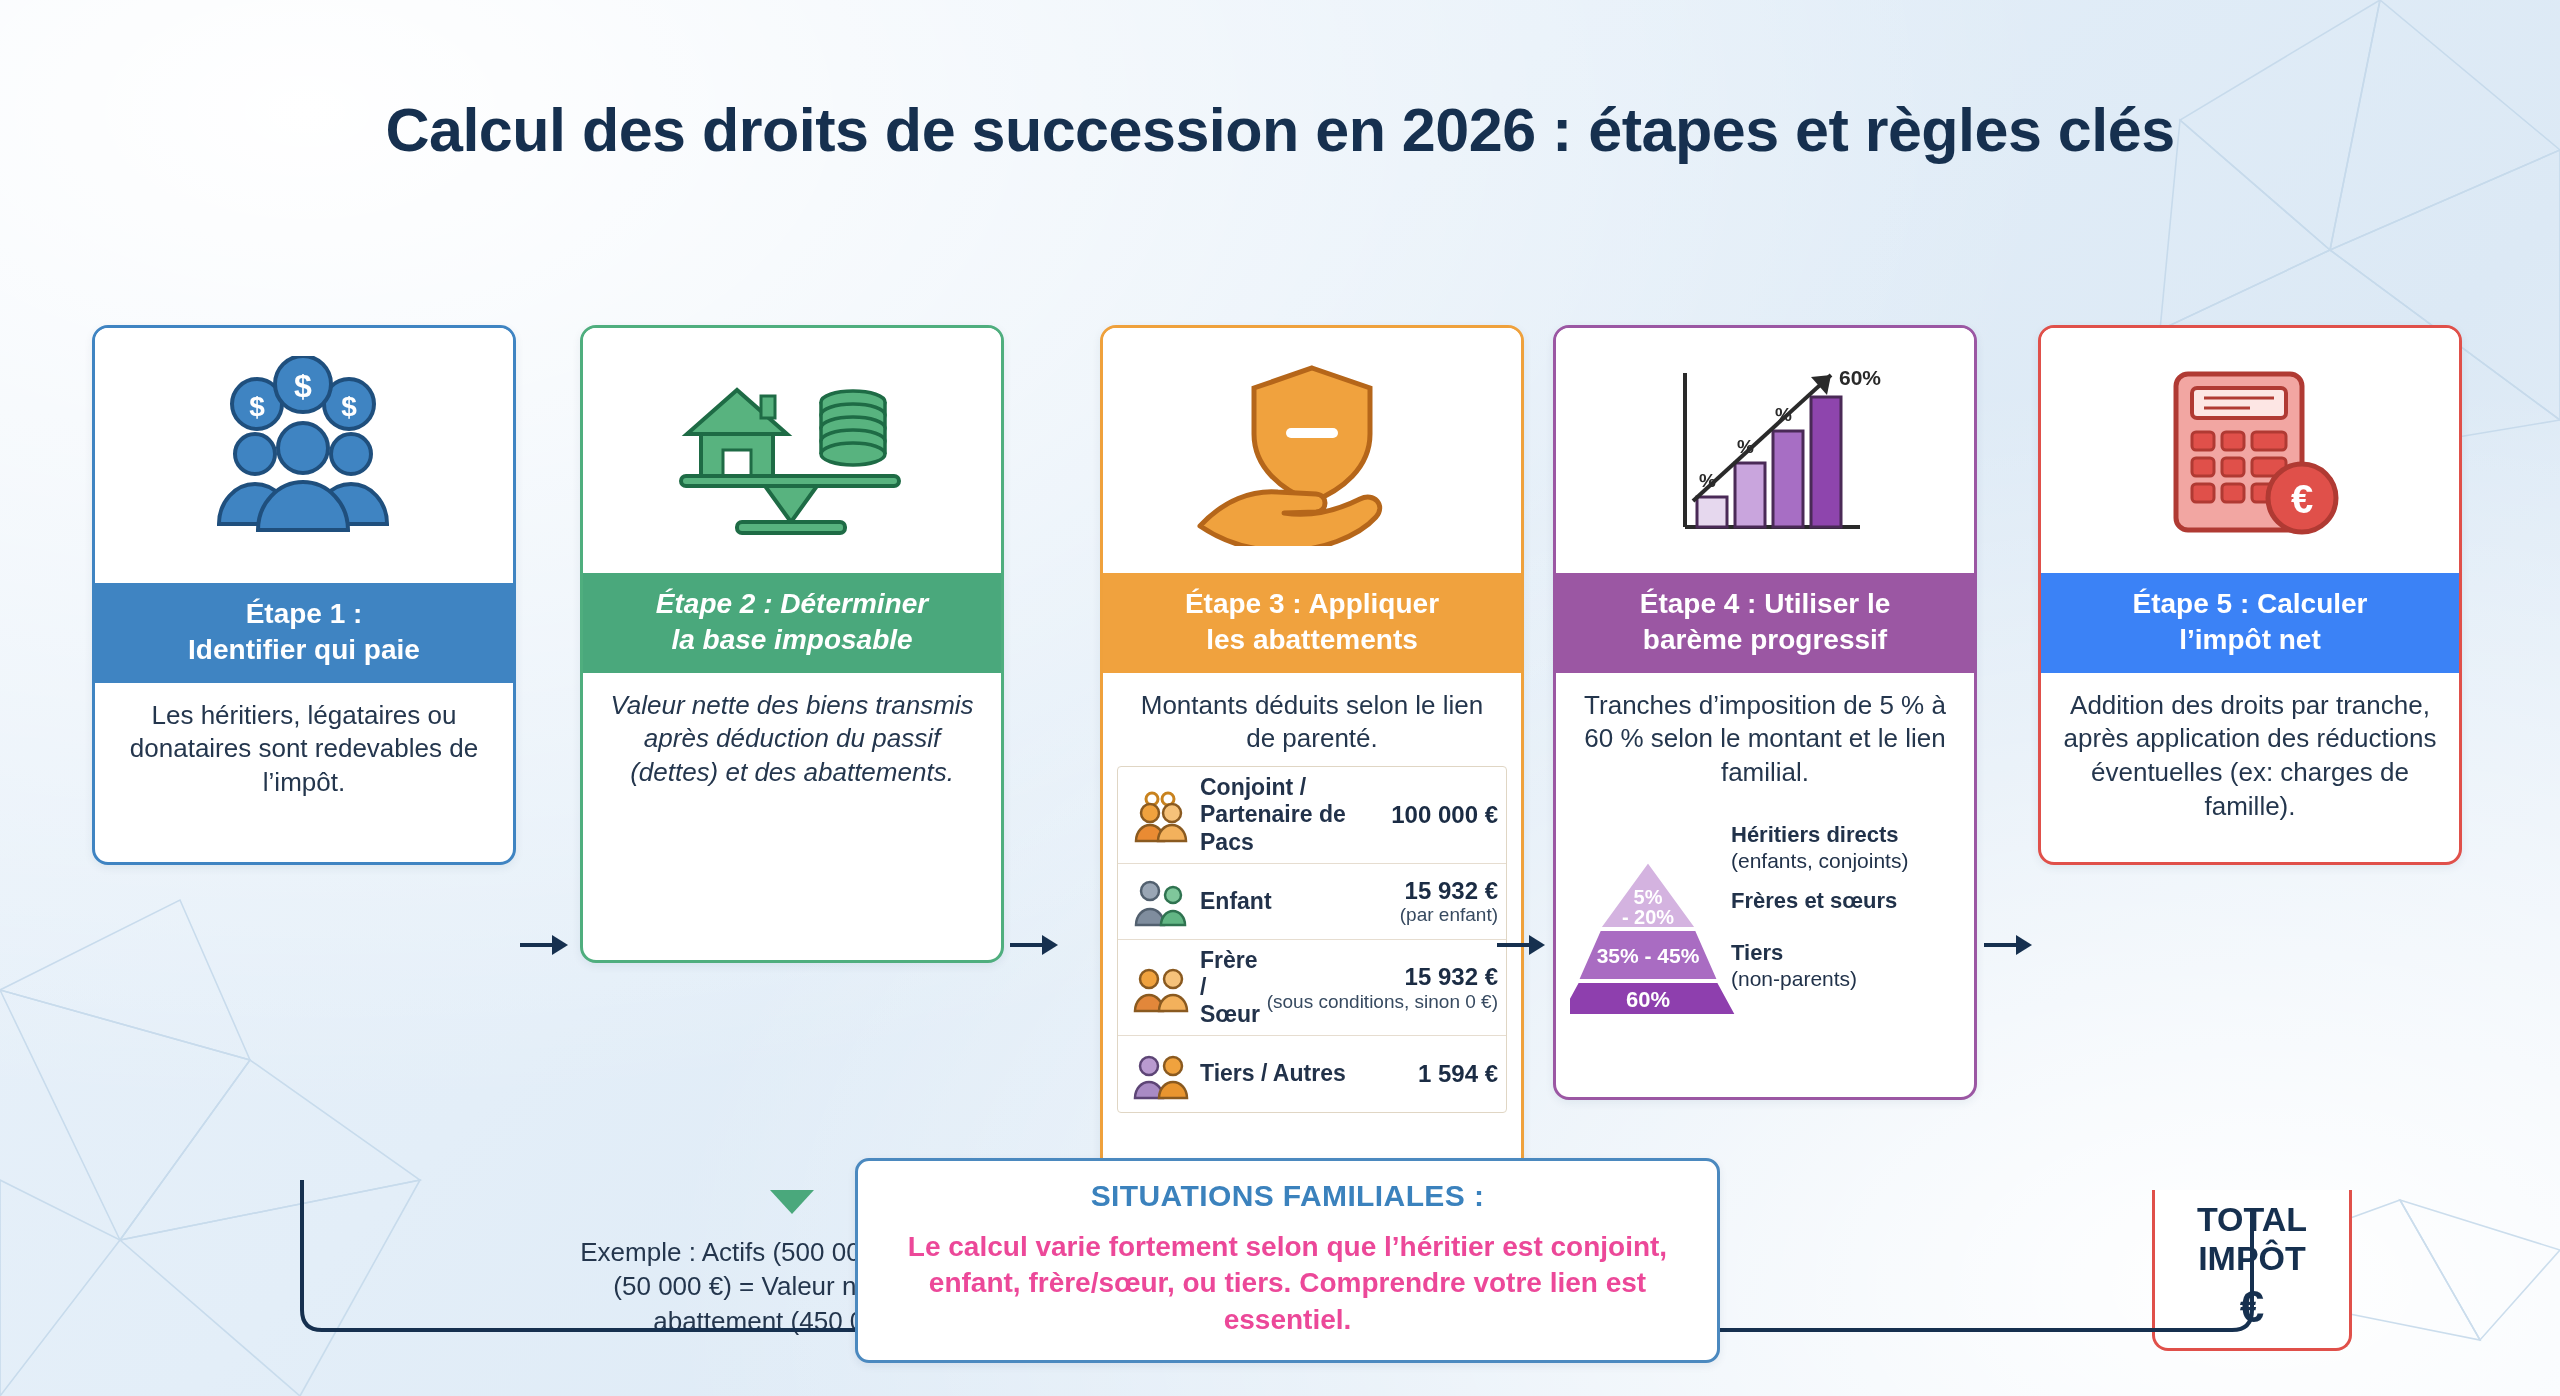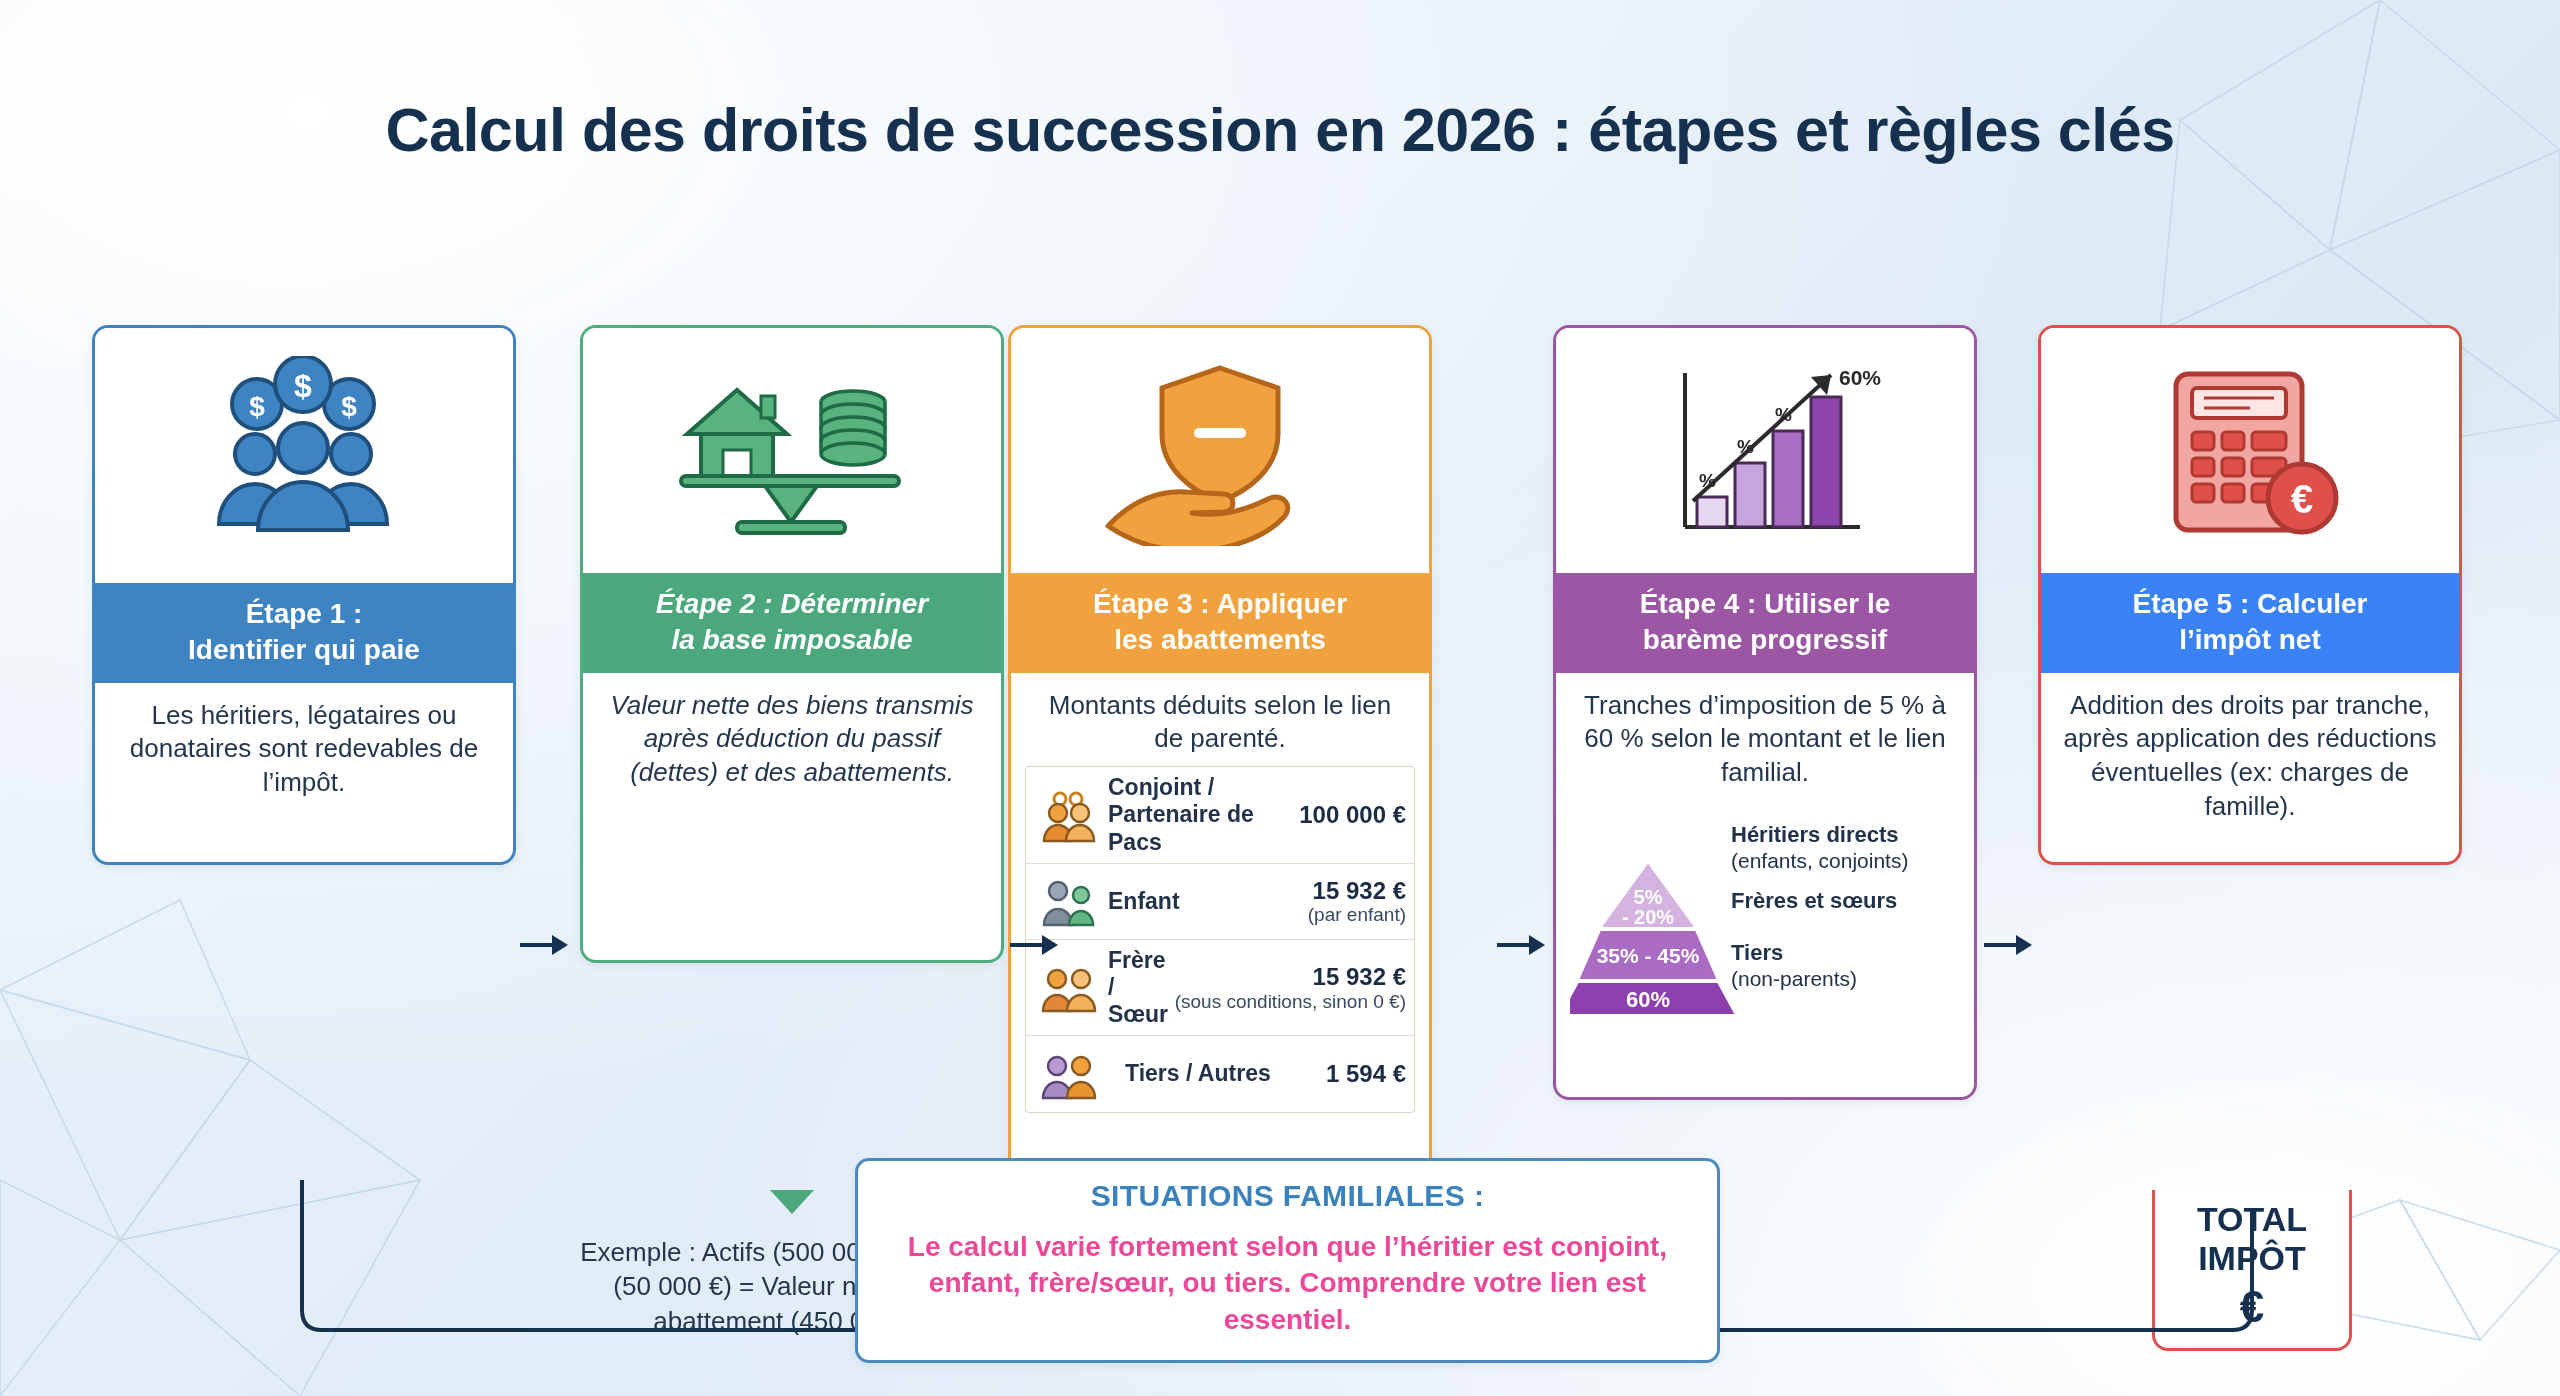--- a/index.html
+++ b/index.html
@@ -68,21 +68,21 @@
     line-height: 1.3;
     color: #24364d;
     flex: 1;
   }
 
   
   #card1 { left: 92px; height: 540px; border-color: #3f84c2; }
   #card1 .band { background: #3f84c2; margin-top: 10px; }
   #card2 { left: 580px; height: 638px; border-color: #4fae7e; font-style: italic; }
   #card2 .band { background: #4aa87c; }
-  #card3 { left: 1008px; height: 950px; border-color: #efa13c; }
+  #card3 { left: 1100px; height: 950px; border-color: #efa13c; }
   #card3 .band { background: #f0a23e; }
   #card4 { left: 1553px; height: 775px; border-color: #9b57a3; }
   #card4 .band { background: #9b57a3; }
   #card5 { left: 2038px; height: 540px; border-color: #e0504a; }
   #card5 .band { background: #3b82f6; }
 
   
   .arrow {
     position: absolute;
     top: 605px;
@@ -120,21 +120,21 @@
     border-radius: 4px;
     overflow: hidden;
   }
   .abat-row {
     display: flex;
     align-items: center;
     border-bottom: 1px solid #e6ddd0;
     padding: 7px 8px;
     min-height: 76px;
   }
-  .abat-row:last-child { border-bottom: none; gap: 17px; }
+  .abat-row:last-child { border-bottom: none; }
   .abat-ppl { width: 70px; flex: 0 0 70px; display:flex; align-items:center; justify-content:center; }
   .abat-label {
     flex: 1;
     text-align: left;
     font-size: 23px;
     font-weight: 700;
     color: #22324a;
     line-height: 1.18;
     padding-left: 4px;
   }

